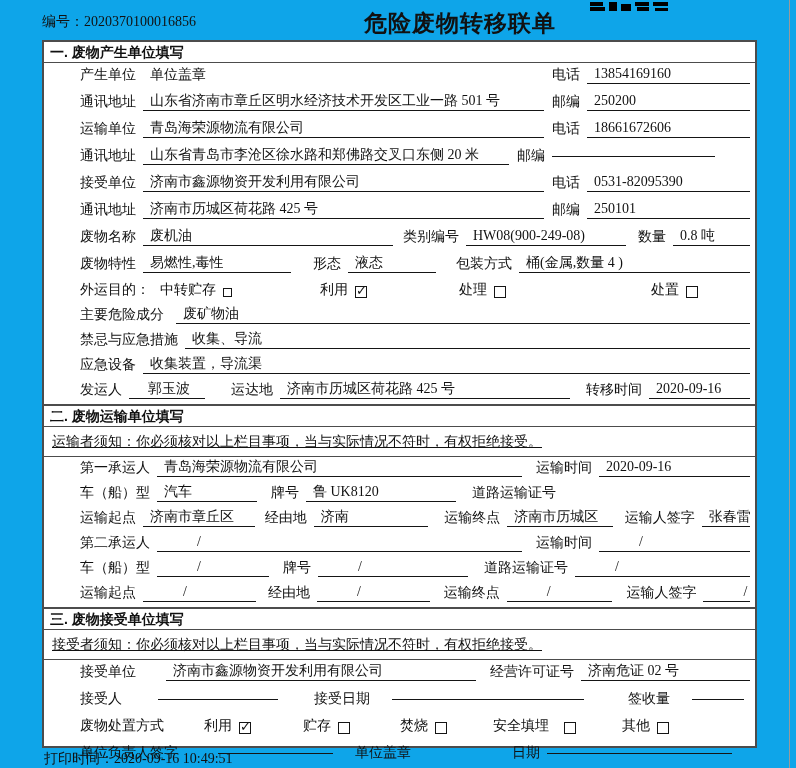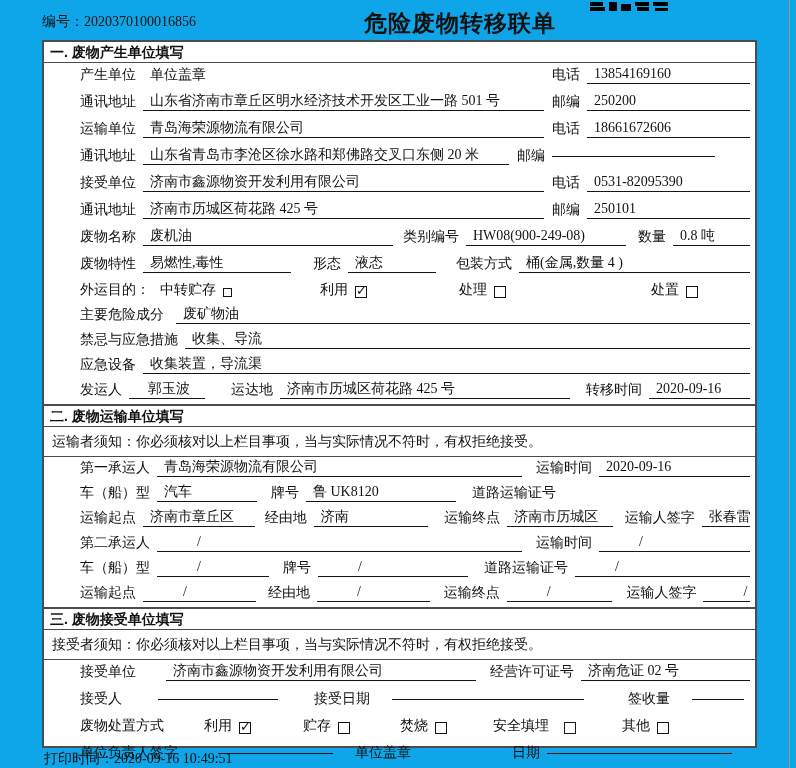--- a/index.html
+++ b/index.html
@@ -31,21 +31,21 @@
   }
   .section { display:flex; flex-direction:column; }
   .section + .section { border-top:2px solid #4c4c4c; }
   .section-header {
     height:21px; border-bottom:1px solid #4c4c4c;
     font-family:"Liberation Sans","DejaVu Sans",sans-serif;
     font-weight:bold; font-size:14px; padding:2px 6px; white-space:nowrap;
   }
   .note-row {
     height:30px; border-bottom:1px solid #4c4c4c;
-    display:flex; align-items:center; padding:0 8px; white-space:nowrap; font-size:14px;
+    display:flex; align-items:center; padding:0 8px; white-space:nowrap; font-size:14px;text-decoration:underline;
   }
   .row { display:flex; align-items:center; padding:0 5px 3px 8px; white-space:nowrap;margin-left:28px; }
   .r25 { height:25px; }
   .r27 { height:27px; }
   .lbl { flex:none; line-height:16px; }
   .fld {
     border-bottom:1px solid #151515; line-height:16px;
     padding:0 3px 1px 7px; margin-left:7px; overflow:hidden;
   }
   .grow { flex:1 1 auto; }

